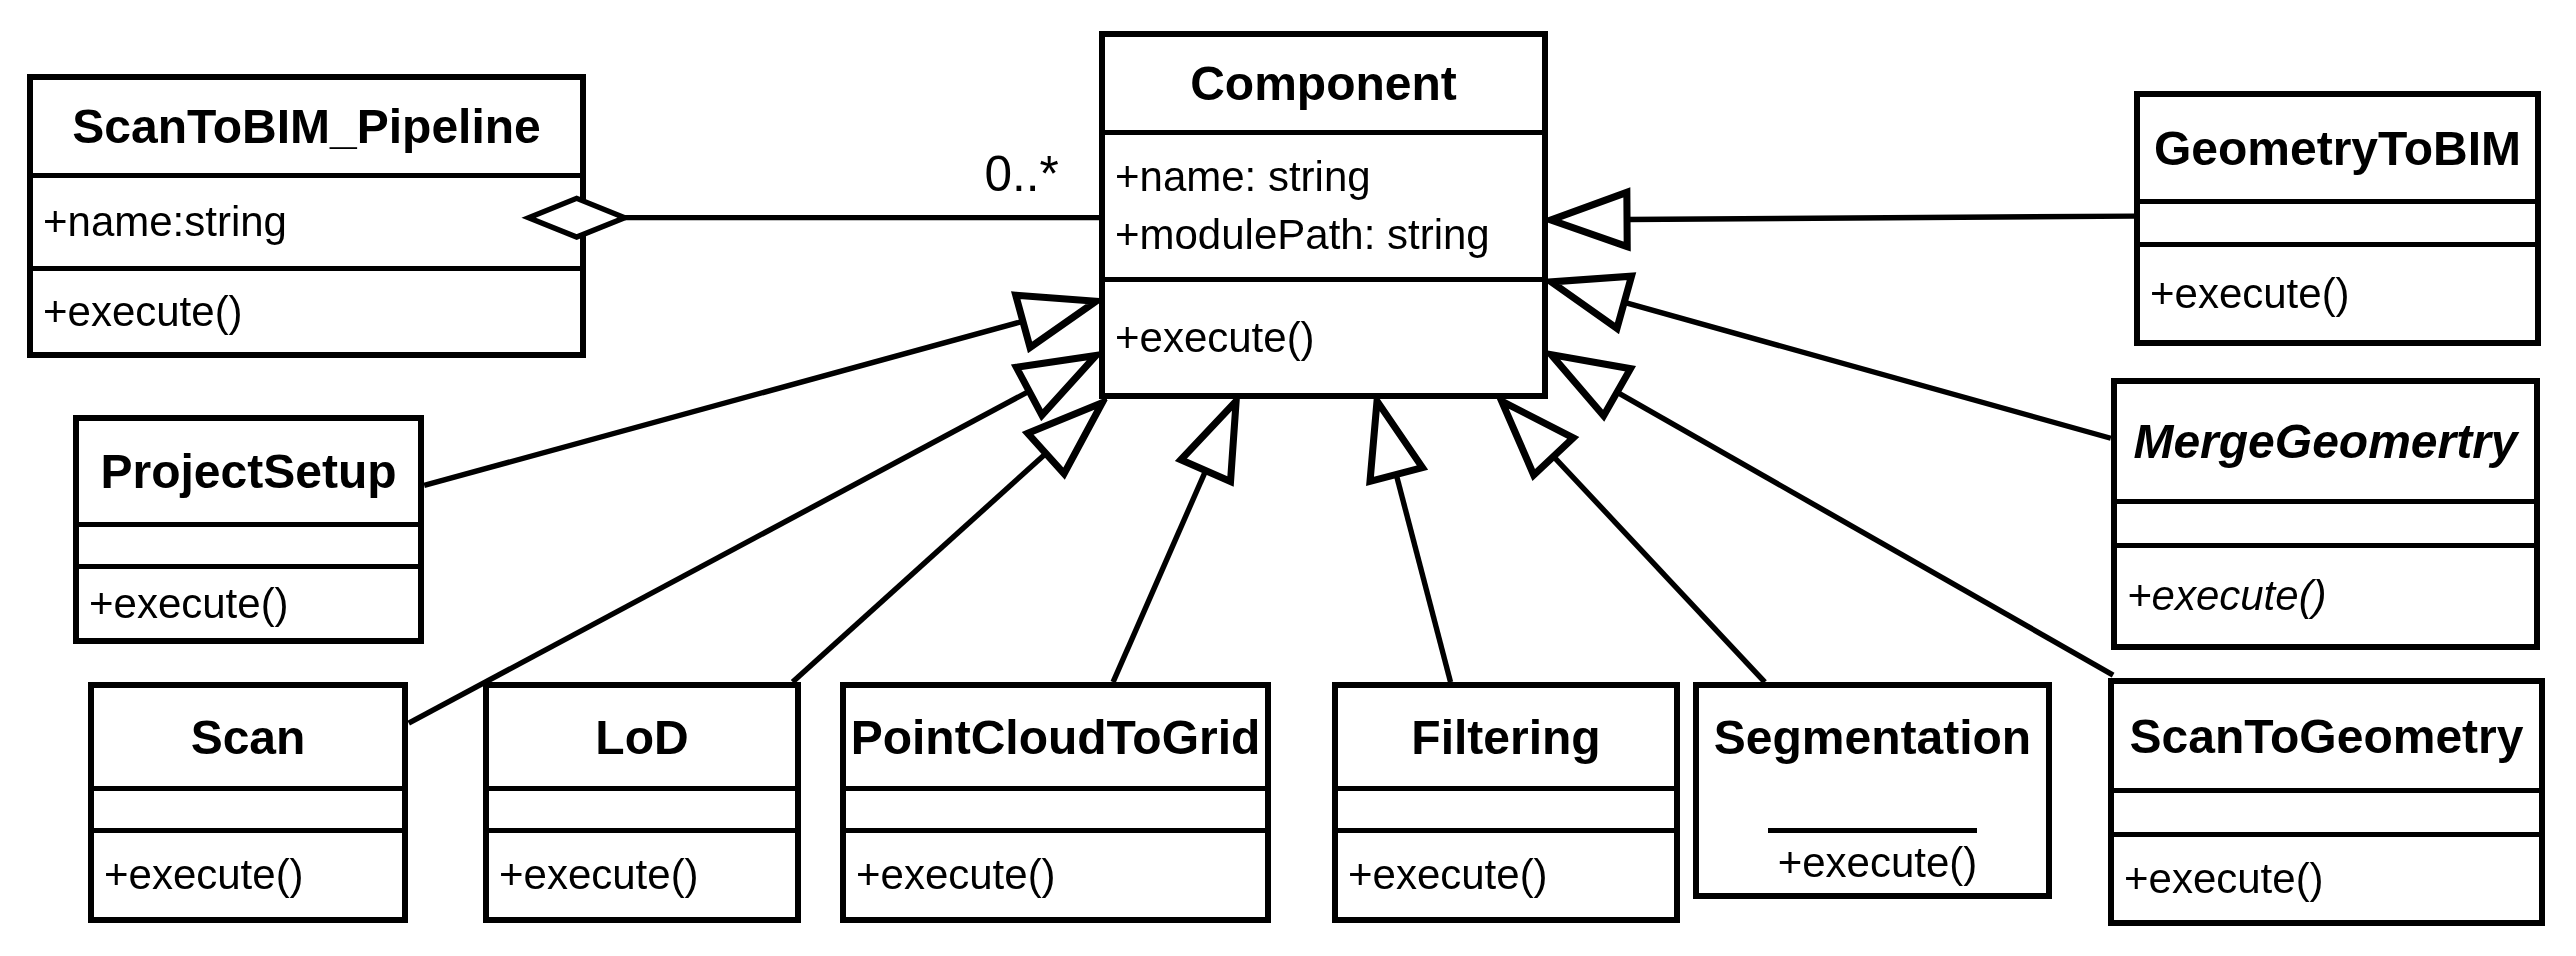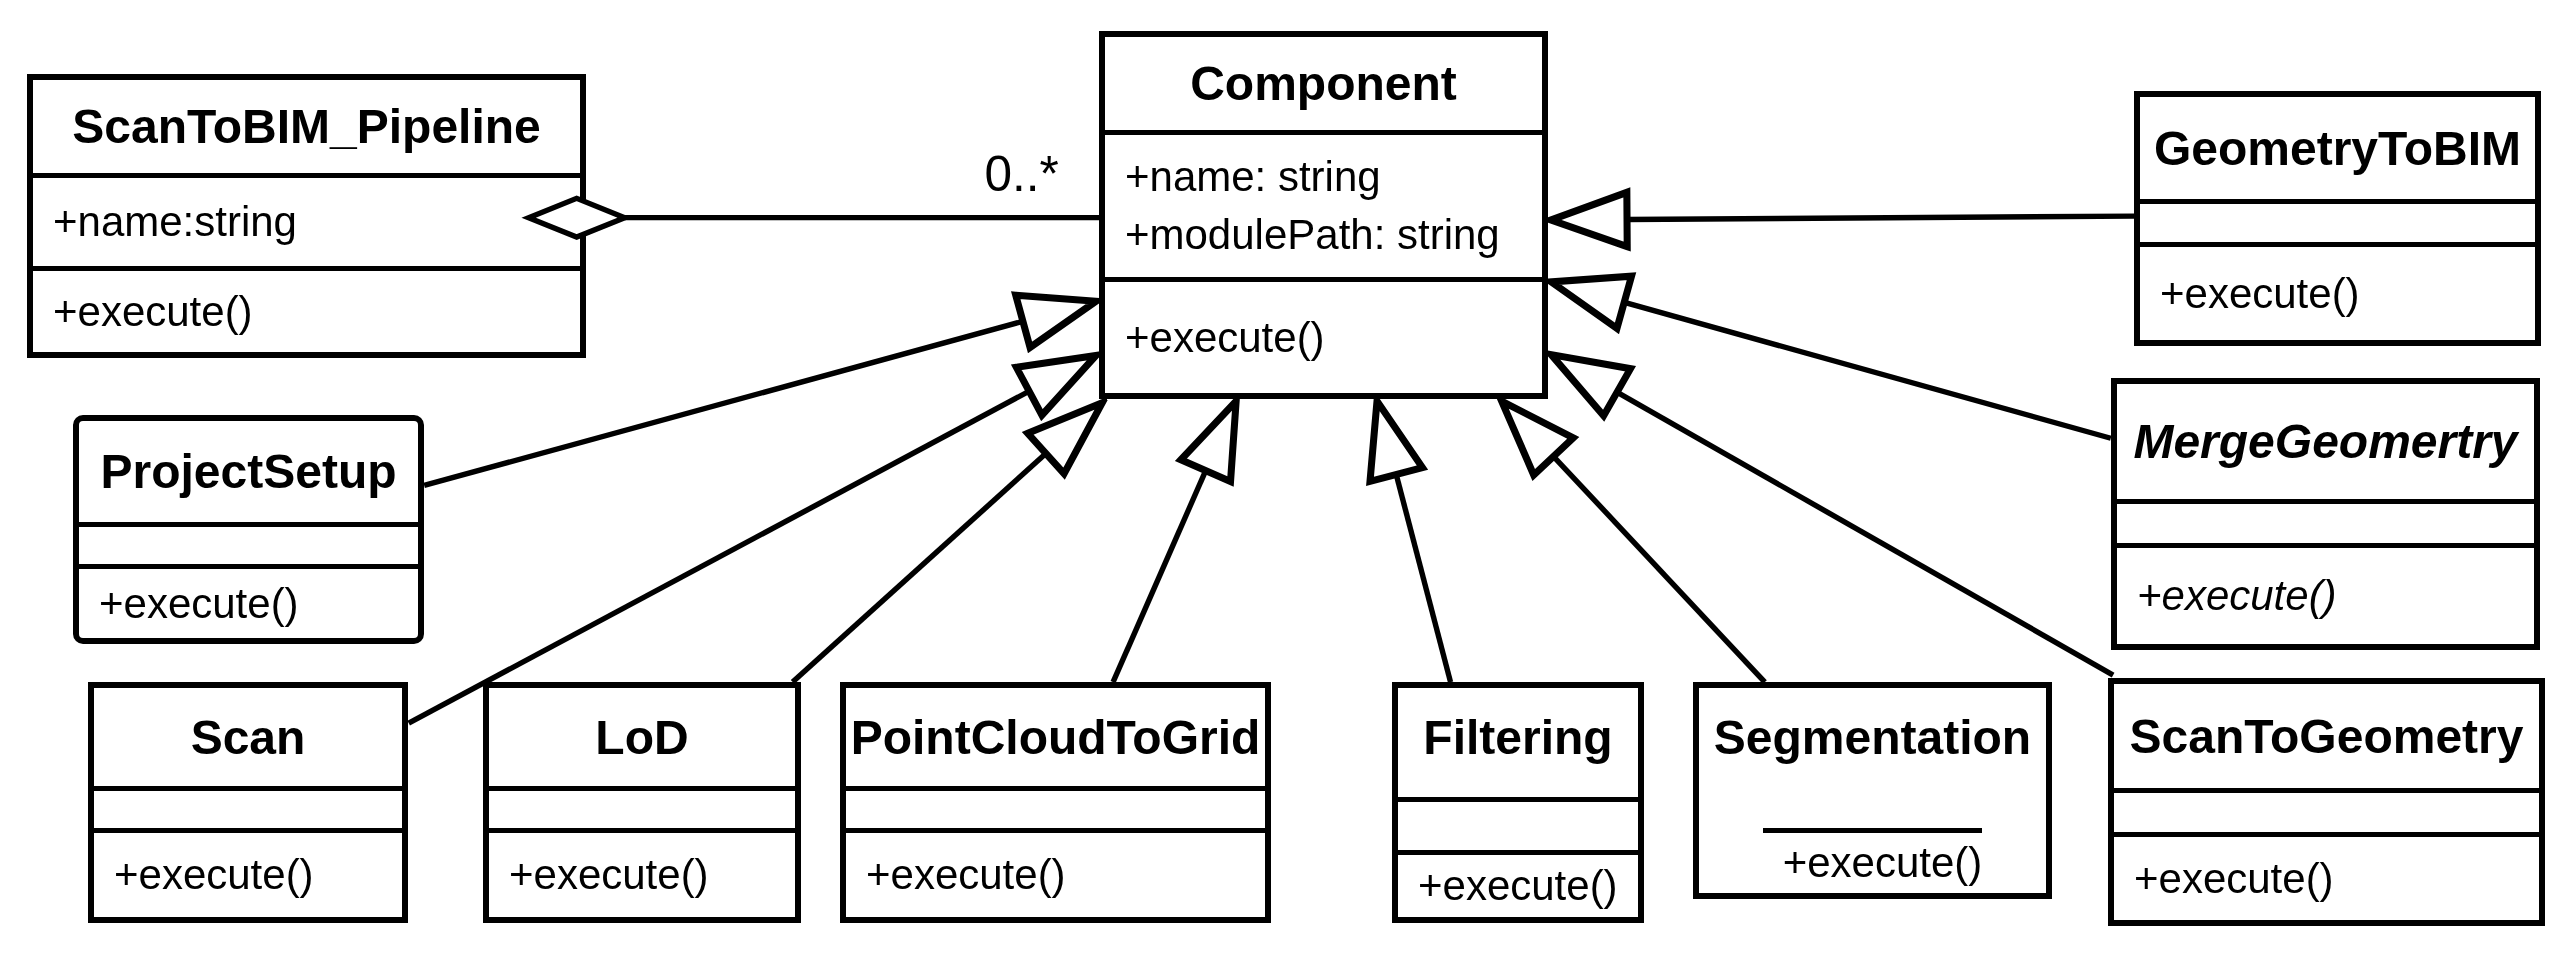--- a/index.html
+++ b/index.html
@@ -40,21 +40,21 @@
     box-sizing: border-box;
     border-top: 5.4px solid #000;
     display: flex;
     flex-direction: column;
     justify-content: center;
   }
   .cls .o { flex: 1 1 auto; }
   .cls .m {
     font-size: 42px;
     color: #000;
-    padding-left: 20px;
+    padding-left: 10px;
     line-height: 1.38;
     white-space: nowrap;
   }
   svg.edges {
     position: absolute;
     left: 0; top: 0;
     width: 2576px;
     height: 957px;
     pointer-events: none;
   }
@@ -108,21 +108,21 @@
   </div>
 
   <div class="cls" style="left:2108px; top:678px; width:437px; height:248px;">
     <div class="t" style="height:104px">ScanToGeometry</div>
     <div class="a" style="height:44px"></div>
     <div class="o">
       <div class="m">+execute()</div>
     </div>
   </div>
 
-  <div class="cls" style="left:73px; top:415px; width:351px; height:229px;border-radius:10px;">
+  <div class="cls" style="left:73px; top:415px; width:351px; height:229px;">
     <div class="t" style="height:101px">ProjectSetup</div>
     <div class="a" style="height:42px"></div>
     <div class="o">
       <div class="m">+execute()</div>
     </div>
   </div>
 
   <div class="cls" style="left:88px; top:682px; width:320px; height:241px;">
     <div class="t" style="height:98px">Scan</div>
     <div class="a" style="height:42px"></div>
@@ -140,21 +140,21 @@
   </div>
 
   <div class="cls" style="left:840px; top:682px; width:431px; height:241px;">
     <div class="t" style="height:98px">PointCloudToGrid</div>
     <div class="a" style="height:42px"></div>
     <div class="o">
       <div class="m">+execute()</div>
     </div>
   </div>
 
-  <div class="cls" style="left:1392px; top:682px; width:252px; height:241px;gap:11px;">
+  <div class="cls" style="left:1332px; top:682px; width:348px; height:241px;">
     <div class="t" style="height:98px">Filtering</div>
     <div class="a" style="height:42px"></div>
     <div class="o">
       <div class="m">+execute()</div>
     </div>
   </div>
 
   <div class="cls" style="left:1693px; top:682px; width:359px; height:217px;align-items:center;">
     <div class="t" style="height:98px">Segmentation</div>
     <div class="a" style="height:42px"></div>

